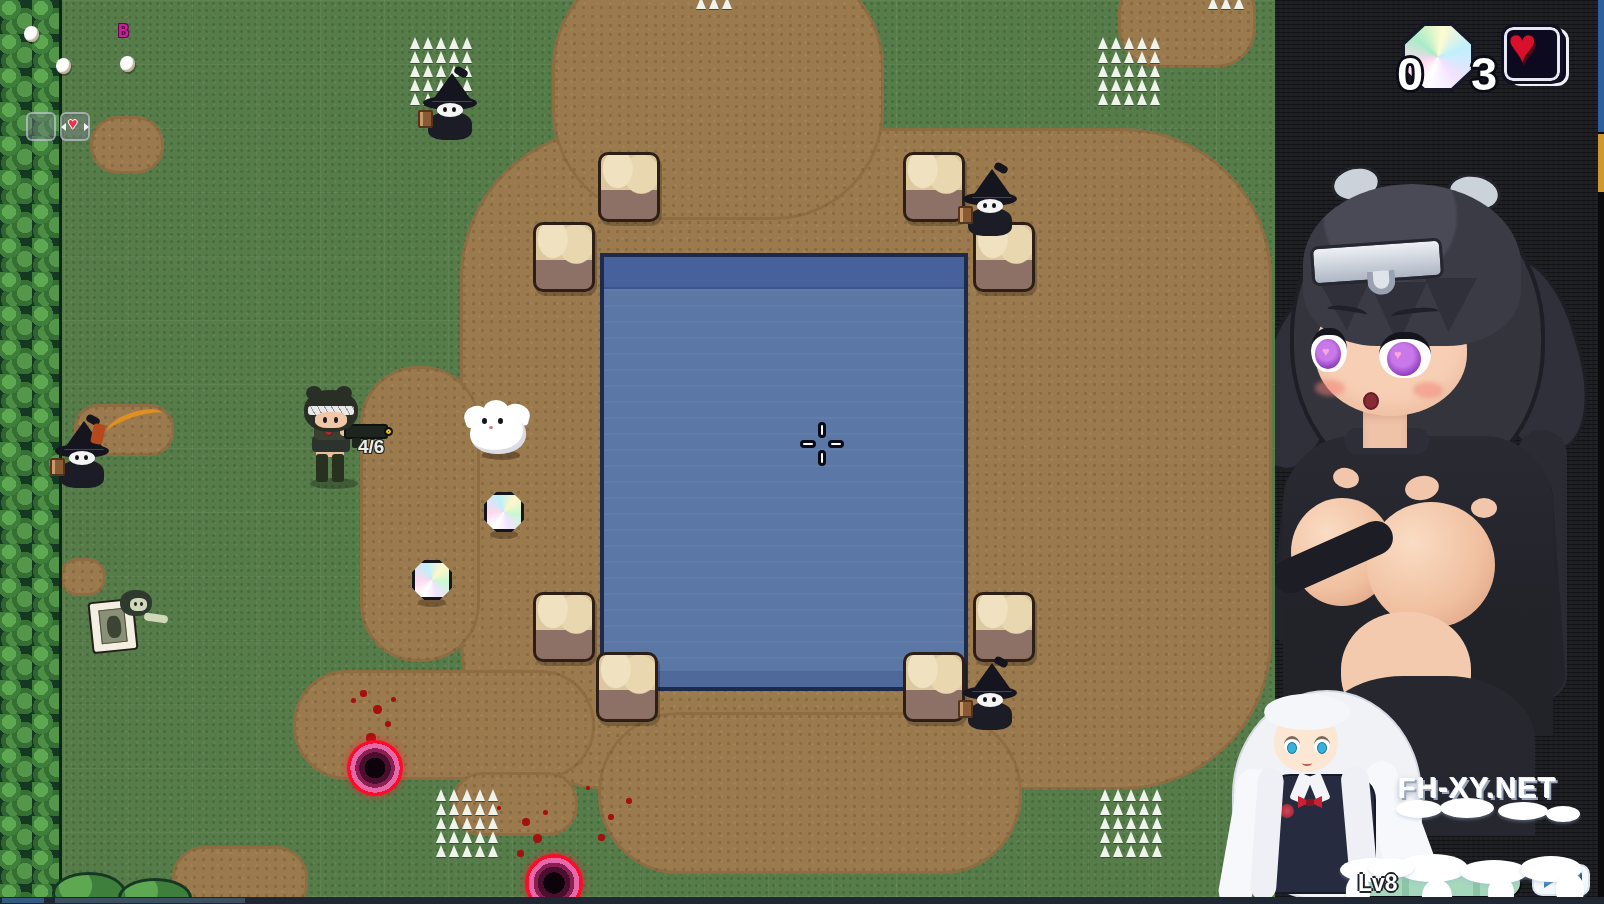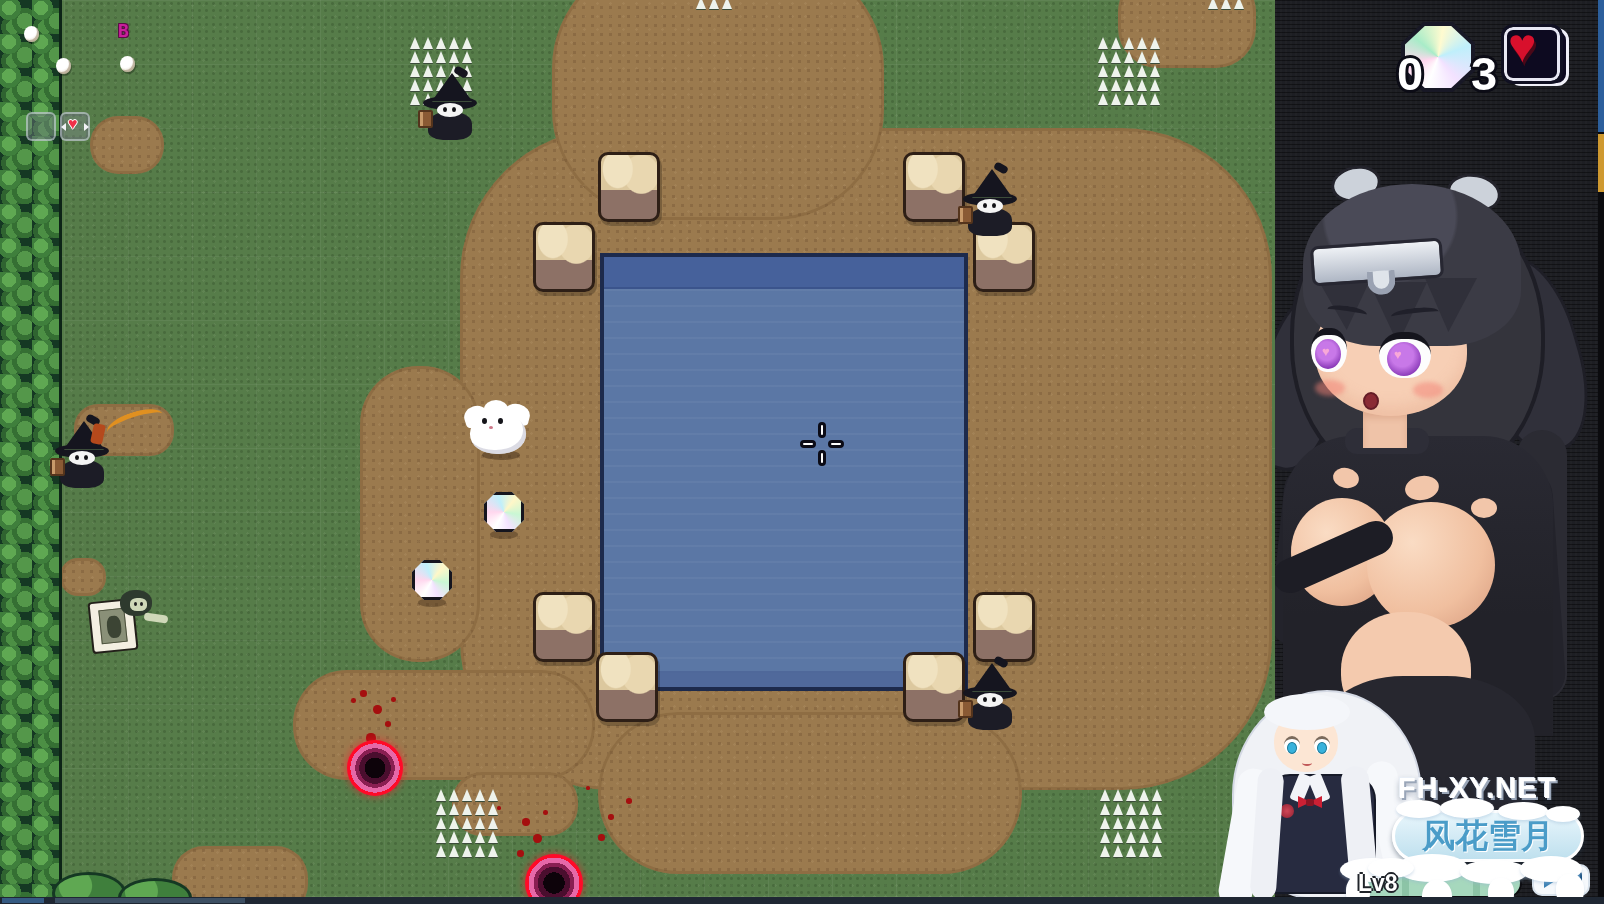--- a/index.html
+++ b/index.html
@@ -502,20 +502,42 @@
     <i class="face">
             <b class="eye l"></b>
             <b class="eye r"></b>
           </i>
     <i class="book"></i>
   </div>
       </div>
 
     <div id="layer-chars">
 
+      <div id="player" style="position: absolute; left: 296px; top: 390px;">
+        <i class="shadow"></i>
+        <i class="thigh"></i>
+        <i class="leg l" style="left:20px"></i>
+          <i class="leg r" style="left:36px"></i>
+        <i class="shorts"></i>
+        <i class="torso"></i>
+        <i class="emblem"></i>
+        <i class="arm"></i>
+        <i class="gun"></i>
+        <i class="muzzle"></i>
+        <i class="grip"></i>
+        <i class="head"></i>
+        <i class="ear l"></i>
+          <i class="ear r"></i>
+        <i class="band"></i>
+        <i class="face">
+            <b class="peye l"></b>
+            <b class="peye r"></b>
+          </i>
+        <i id="ammo">4/6</i>
+      </div>
 
       <div id="bunny" style="position: absolute; left: 464px; top: 404px;">
         <i class="bsh"></i>
           <i class="tuft t1"></i>
           <i class="tuft t2"></i>
           <i class="tuft t3"></i>
         <i class="body"></i>
           <b class="beye l" style="position:absolute"></b>
           <b class="beye r" style="position:absolute"></b>
           <i class="bm"></i>
@@ -635,23 +657,20 @@
           <b class="irisW" style="position:absolute"></b>
         </i>
       <i class="eyeW eWR">
           <b class="irisW" style="position:absolute"></b>
         </i>
       <i class="mouthW"></i>
       <i class="hfL"></i>
         <i class="hfR"></i>
     </div>
     <div id="wm-site">FH-XY.NET</div>
-    <div id="wm-banner">
-      <span>风花雪月</span>
-    </div>
     <div id="lv-bar">
         <i class="fill"></i>
       </div>
     <div id="lv-label">Lv8</div>
     <div id="mini-btns">
       <i class="mtri"></i>
       <i class="msq">
           <b class="mdot" style="position:absolute"></b>
         </i>
     </div>

